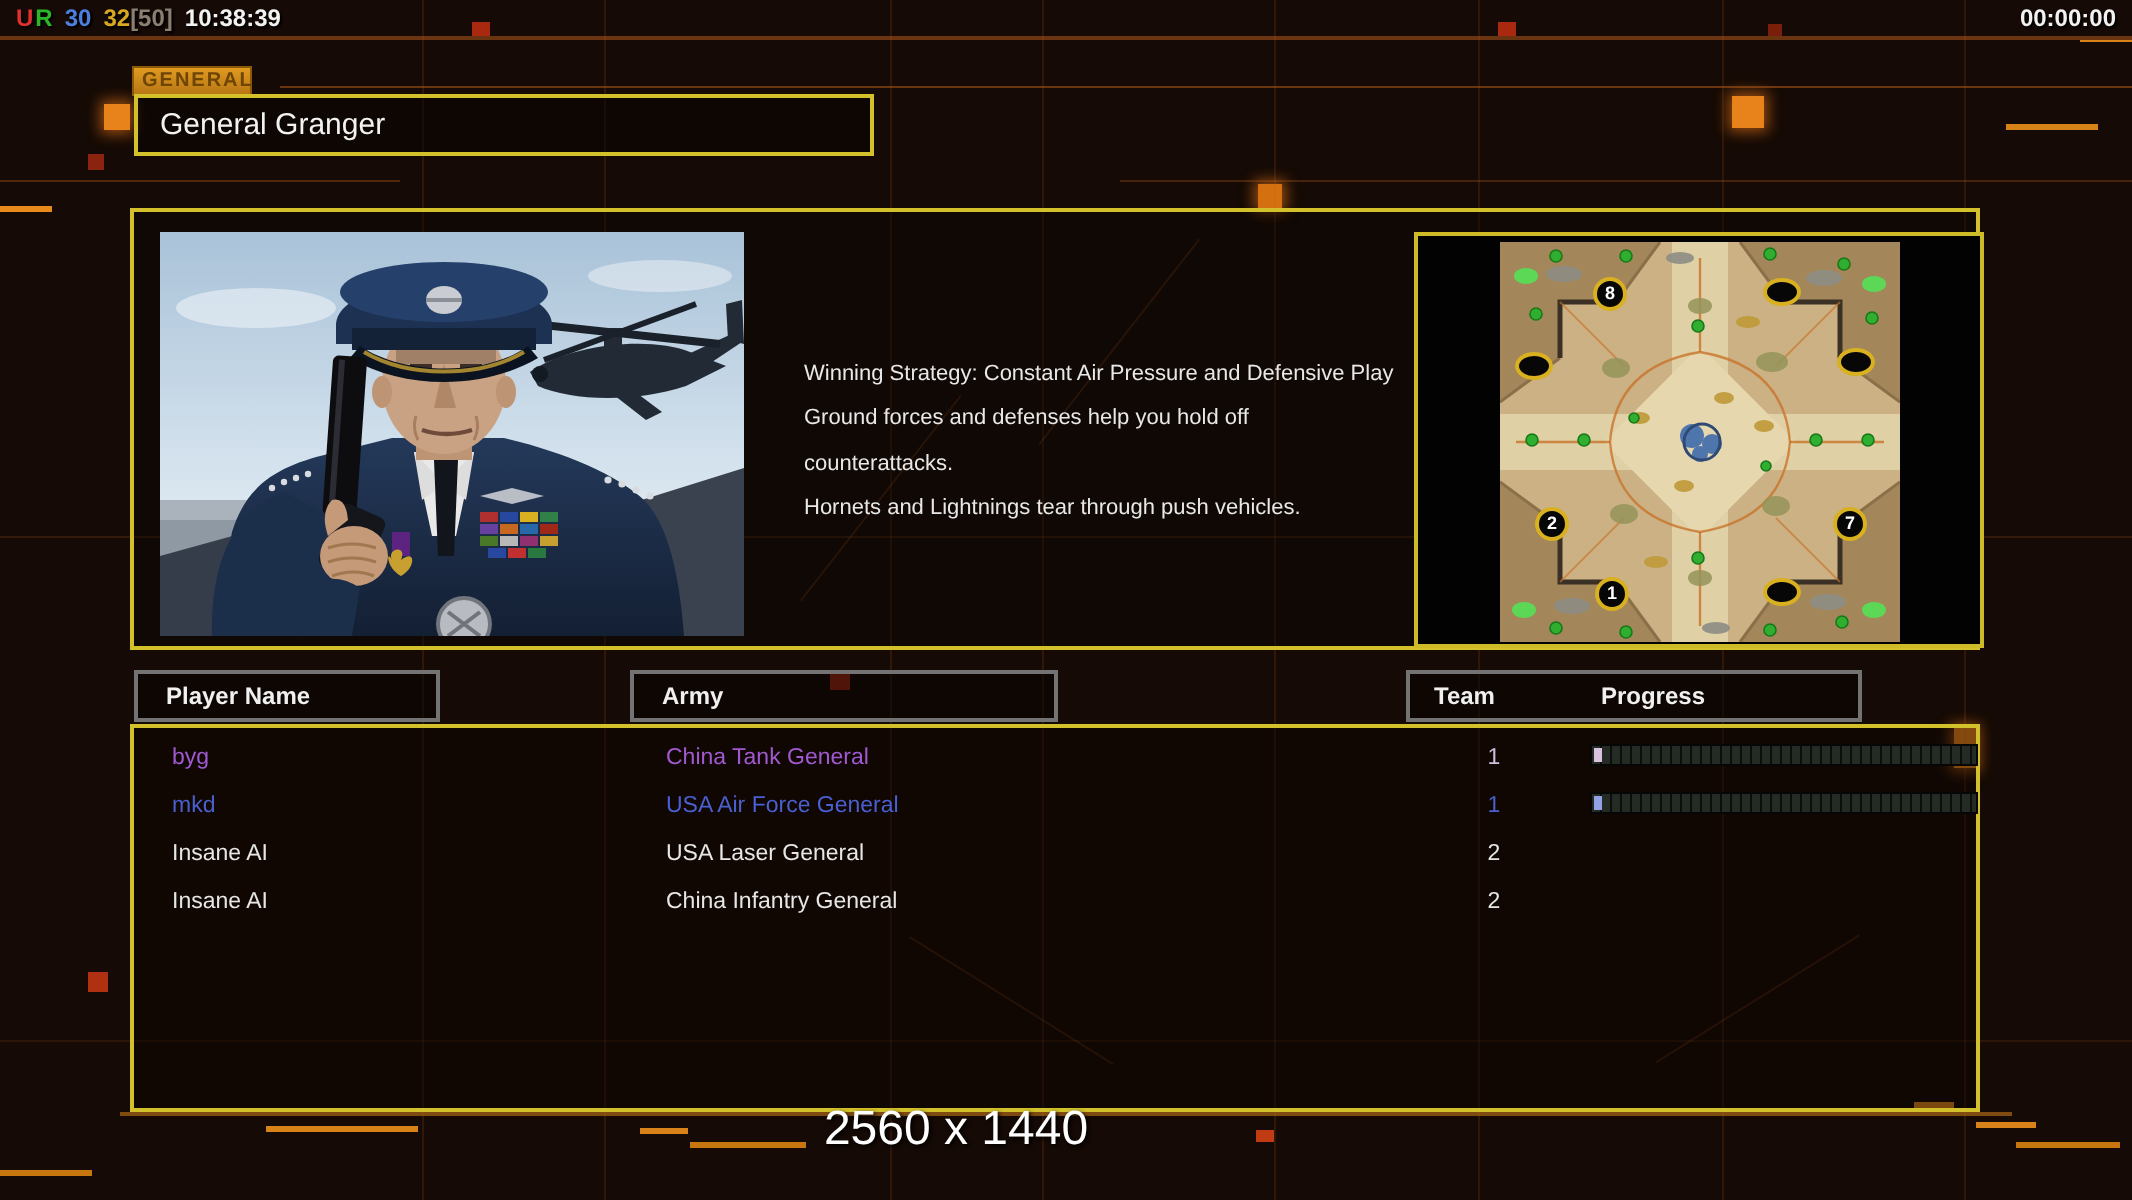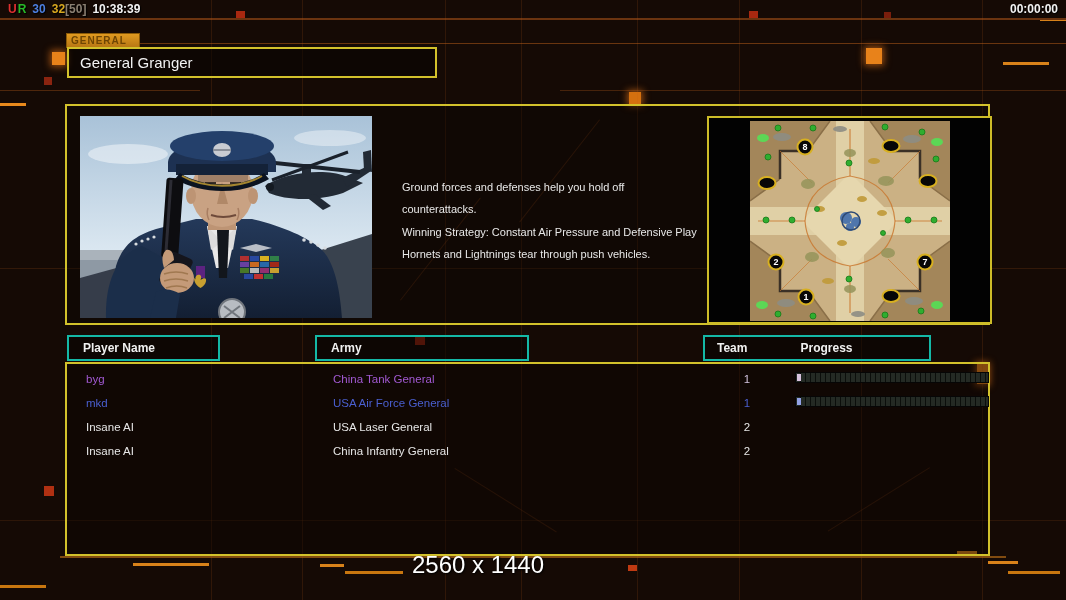--- a/index.html
+++ b/index.html
@@ -18,21 +18,21 @@
   .dline { position:absolute; height:1px; background:rgba(200,100,30,.22); transform-origin:0 0; }
 
   
   #top-bar { position:absolute; left:0; top:0; width:1066px; height:18px; z-index:3; }
   #status-left { position:absolute; left:8px; top:2px; font-size:12px; font-weight:bold;
                  text-shadow:1px 1px 1px #000; white-space:nowrap; }
   #match-timer { position:absolute; right:8px; top:2px; font-size:12px; font-weight:bold;
                  color:#f2f2f2; text-shadow:1px 1px 1px #000; }
 
   
-  #general-tab { position:absolute; left:66px; top:33px; width:74px; height:15px; z-index:3;
+  #general-tab { position:absolute; left:66px; top:33px; width:60px; height:15px; z-index:3;
     background:linear-gradient(#e09a20,#b87714); border:1px solid #8a5a08;
     font-size:10px; font-weight:bold; letter-spacing:1px; color:#6e4503;
     line-height:13px; padding-left:4px; }
   #general-name-box { position:absolute; left:67px; top:47px; width:370px; height:31px; z-index:3;
     border:2px solid #d2c12b; background:rgba(8,4,2,.55);
     display:flex; align-items:center; padding-left:11px; font-size:15px; color:#f2f2f2; }
 
   
   #main-panel { position:absolute; left:65px; top:104px; width:925px; height:221px; z-index:2;
     border:2px solid #d2c12b; background:rgba(10,5,2,.40); }
@@ -45,21 +45,21 @@
   #map-holder { position:absolute; left:41px; top:3px; width:200px; height:200px; }
   #map-markers { position:absolute; left:0; top:0; width:200px; height:200px; }
   .map-marker { position:absolute; transform:translate(-50%,-50%);
     background:#070707; border:2px solid #d8b020; border-radius:50%;
     color:#fff; font-size:9px; font-weight:bold; text-align:center; }
   .map-marker.num { width:17px; height:17px; line-height:13px; }
   .map-marker.empty { width:19px; height:14px; }
 
   
   .header-box { position:absolute; top:335px; height:26px; z-index:2;
-    border:2px solid #14b8a6; background:rgba(8,4,2,.55);
+    border:2px solid #737373; background:rgba(8,4,2,.55);
     display:flex; align-items:center; font-size:12px; font-weight:bold; color:#f0f0f0; }
   #hdr-player { left:67px;  width:153px; padding-left:14px; }
   #hdr-army   { left:315px; width:214px; padding-left:14px; }
   #hdr-team   { left:703px; width:228px; padding-left:12px; }
   #hdr-team .progress-label { margin-left:53px; }
 
   
   #list-panel { position:absolute; left:65px; top:362px; width:925px; height:194px; z-index:2;
     border:2px solid #d2c12b; background:rgba(10,5,2,.45); }
   .player-row { position:absolute; left:0; width:921px; height:24px;
@@ -237,22 +237,22 @@
       </g>
 
       <ellipse cx="97" cy="162" rx="17" ry="15" fill="#c49a78"></ellipse>
       <path d="M84,152 Q80,140 86,134 Q93,132 94,144" fill="#c49a78"></path>
       <path d="M84,158 Q96,154 108,158 M84,165 Q96,161 108,165 M86,172 Q97,168 107,172" stroke="#a07850" stroke-width="1.5" fill="none"></path>
       <path d="M70,202 L76,176 Q88,170 100,178 L96,202 Z" fill="#1b2e4a"></path>
     </svg>
   </div>
 
   <div id="strategy-text">
+    <div>Winning Strategy: Constant Air Pressure and Defensive Play</div>
     <div>Ground forces and defenses help you hold off counterattacks.</div>
-    <div>Winning Strategy: Constant Air Pressure and Defensive Play</div>
     <div>Hornets and Lightnings tear through push vehicles.</div>
   </div>
 
   <div id="map-box">
     <div id="map-holder">
       <svg width="200" height="200" viewBox="0 0 200 200">
         <rect width="200" height="200" fill="#cbb184"></rect>
         <rect x="86" width="28" height="200" fill="#e0d0a6"></rect>
         <rect y="86" width="200" height="28" fill="#e0d0a6"></rect>
         <polygon points="100,52 148,100 100,148 52,100" fill="#e6d7ae"></polygon>

